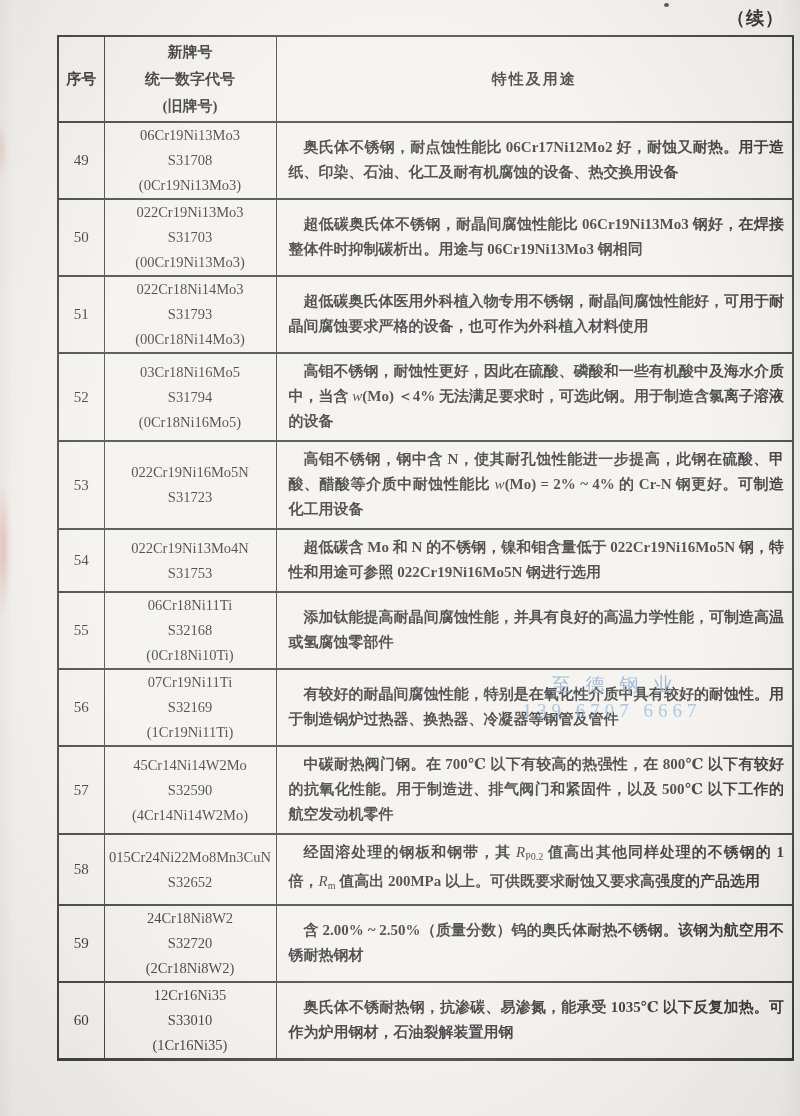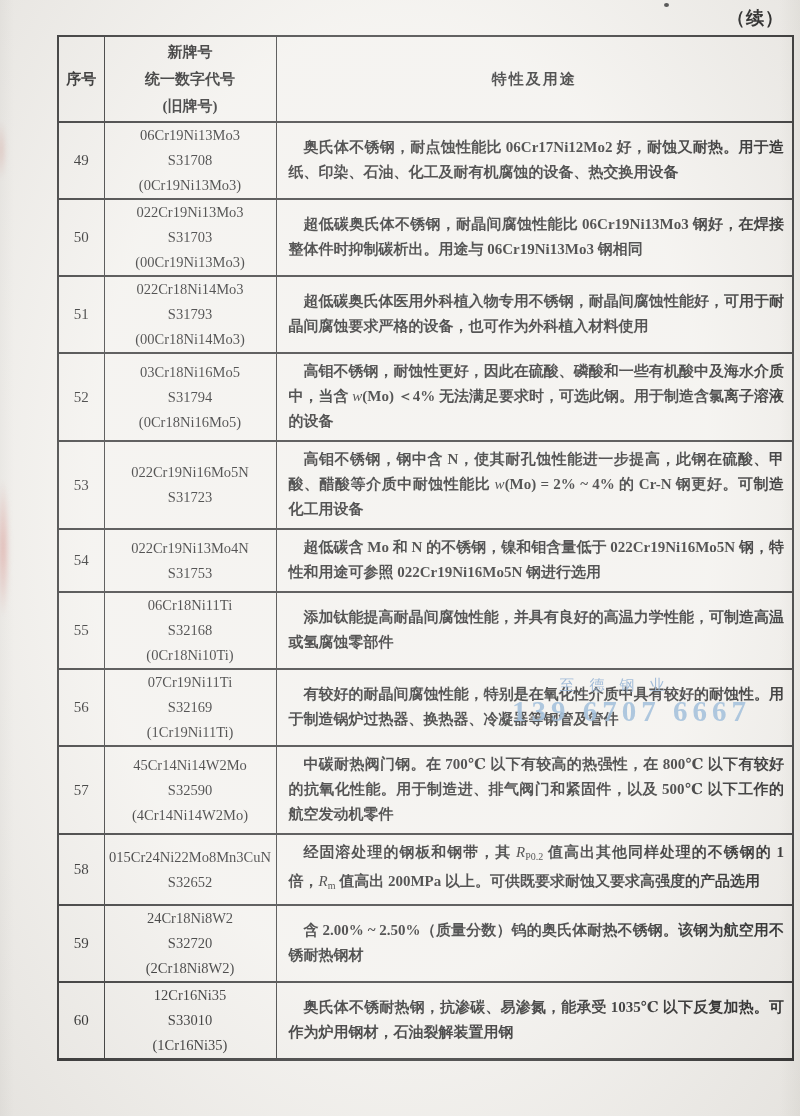--- a/index.html
+++ b/index.html
@@ -66,26 +66,26 @@
     text-indent:1em;
     text-align:justify;
   }
   .seg-i{font-style:italic;font-weight:500;}
   .seg-sub{font-size:10px;vertical-align:-3px;font-weight:500;}
   .watermark{
     position:absolute;left:512px;top:672px;width:200px;text-align:center;
     pointer-events:none;z-index:5;opacity:0.9;
   }
   .wm-company{
-    font-size:15px;letter-spacing:15px;padding-left:15px;
+    font-size:19px;letter-spacing:15px;padding-left:15px;
     color:#9bb7d6;font-weight:500;line-height:26px;white-space:nowrap;
   }
   .wm-phone{
-    font-size:29px;letter-spacing:5px;
-    color:#a7c3dd;font-weight:700;line-height:26px;white-space:nowrap;
+    font-size:19px;letter-spacing:5px;
+    color:#a7c3dd;font-weight:400;line-height:26px;white-space:nowrap;
   }
 </style>
 </head>
 <body>
 
 <div class="page">
   <div class="smudge-pink"></div>
   <div class="smudge-pink2"></div>
   <div class="scan-dot"></div>
 

